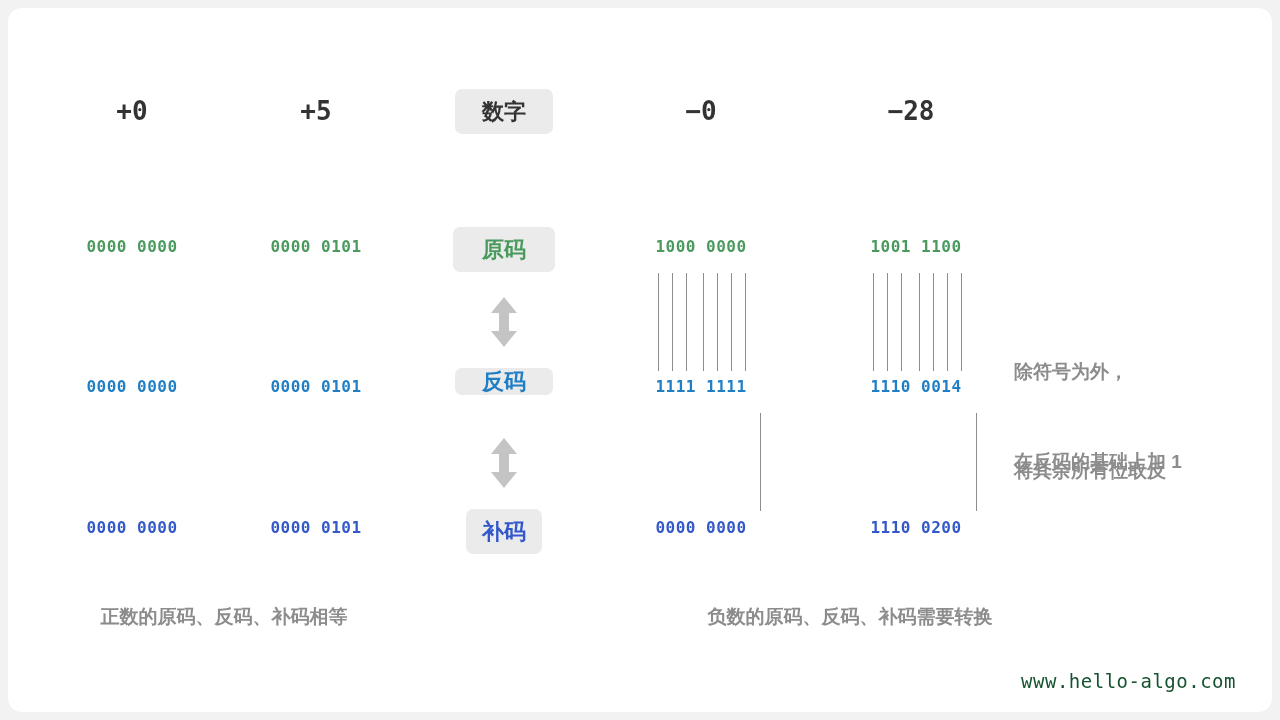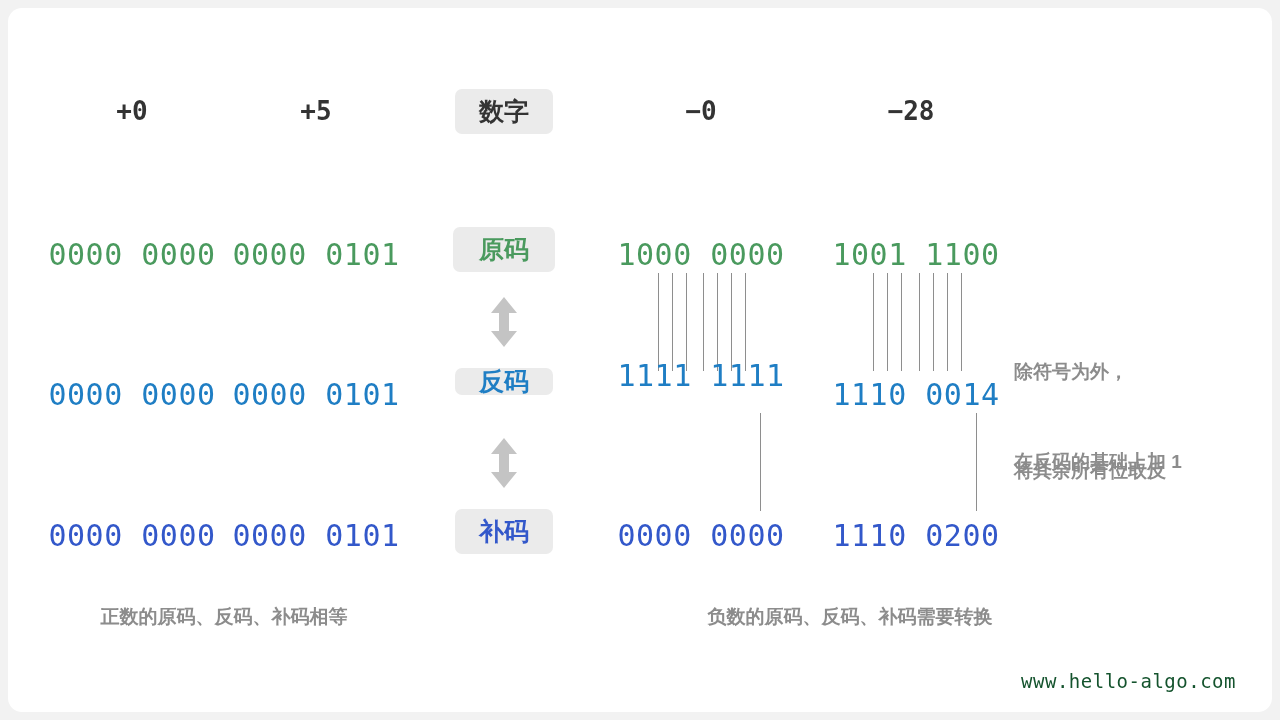--- a/index.html
+++ b/index.html
@@ -40,39 +40,39 @@
     font-size: 26px;
     font-weight: bold;
     color: #333333;
     text-align: center;
     transform: translateX(-50%);
   }
 
   
   .bits {
     font-family: "DejaVu Sans Mono", "Liberation Mono", monospace;
-    font-size: 30px;
-    font-weight: normal;
+    font-size: 16px;
+    font-weight: bold;
     letter-spacing: 0.5px;
     text-align: right;
     transform: translateX(-50%);
   }
   .c-green { color: #4a9a5e; }
   .c-blue  { color: #1f7ec4; }
   .c-indigo{ color: #3358ca; }
 
   
   .chip {
     position: absolute;
     background: #ebebeb;
     border-radius: 7px;
     display: flex;
     align-items: center;
     justify-content: center;
-    font-size: 25px;
+    font-size: 22px;
     font-weight: bold;
     transform: translateX(-50%);
   }
   .chip-head  { color: #333333; }
   .chip-green { color: #4a9a5e; }
   .chip-blue  { color: #1f7ec4; }
   .chip-indigo{ color: #3358ca; }
 
   
   .tick {
@@ -149,37 +149,37 @@
     </div>
 
     <div class="abs note" style="left:1006px; top:281px;">
       <div>除符号为外，</div>
       <div>将其余所有位取反</div>
     </div>
 
     <div class="abs bits c-blue" style="left:124px; top:369px;">0000 0000</div>
     <div class="abs bits c-blue" style="left:308px; top:369px;">0000 0101</div>
     <div class="chip chip-blue" style="left:496px; top:360px; width:98px; height:27px;">反码</div>
-    <div class="abs bits c-blue" style="left:693px; top:350px;">1111 1111</div>
+    <div class="abs bits c-blue" style="left:693px; top:369px;">1111 1111</div>
     <div class="abs bits c-blue" style="left:908px; top:369px;">1110 0014</div>
 
     <div class="tick" style="left:752px; top:405px; height:98px;"></div>
     <div class="tick" style="left:968px; top:405px; height:98px;"></div>
 
     <div class="dblarrow" style="left:496px; top:429px;">
       <svg width="30" height="52" viewBox="0 0 30 52">
         <path d="M15 1 L28 17 L20 17 L20 35 L28 35 L15 51 L2 35 L10 35 L10 17 L2 17 Z" fill="#c4c4c4"></path>
       </svg>
     </div>
 
     <div class="abs note" style="left:1006px; top:437px;">在反码的基础上加 1</div>
 
     <div class="abs bits c-indigo" style="left:124px; top:510px;">0000 0000</div>
     <div class="abs bits c-indigo" style="left:308px; top:510px;">0000 0101</div>
-    <div class="chip chip-indigo" style="left:496px; top:501px; width:98px; height:45px;">补码</div>
+    <div class="chip chip-indigo" style="left:496px; top:501px; width:76px; height:45px;">补码</div>
     <div class="abs bits c-indigo" style="left:693px; top:510px;">0000 0000</div>
     <div class="abs bits c-indigo" style="left:908px; top:510px;">1110 0200</div>
 
     <div class="abs caption" style="left:216px; top:596px;">正数的原码、反码、补码相等</div>
     <div class="abs caption" style="left:808px; top:596px;margin-left:34px;">负数的原码、反码、补码需要转换</div>
 
     <div class="watermark">www.hello-algo.com</div>
   </div>
 </div>
 

